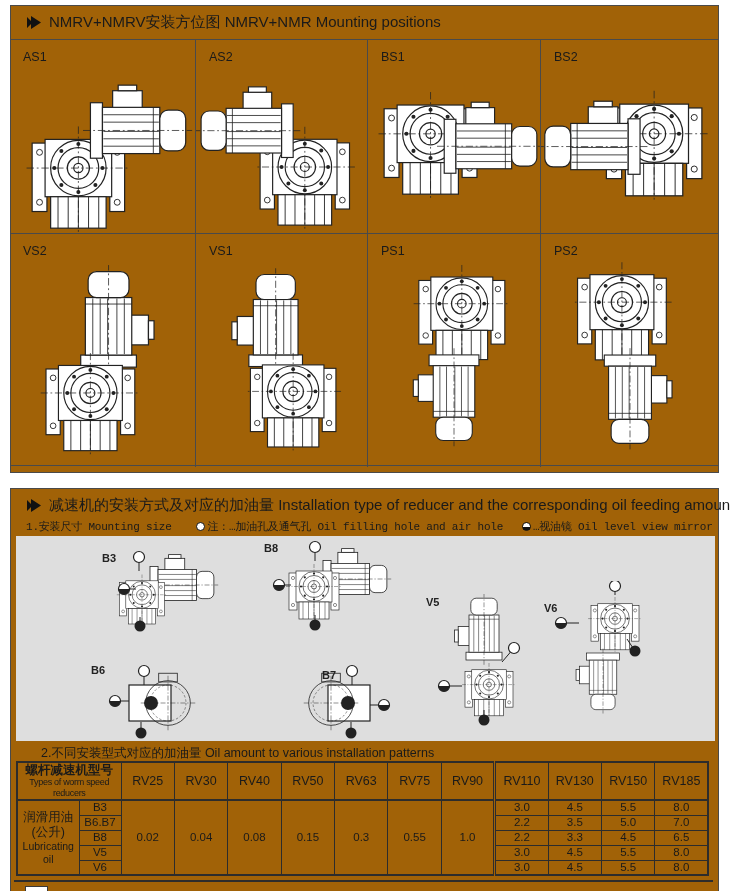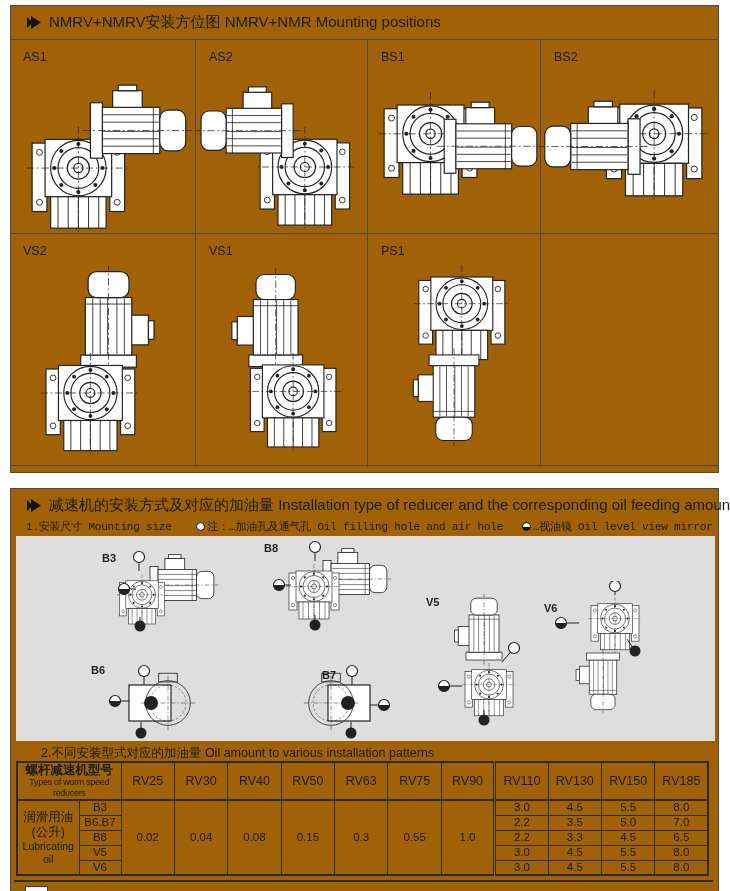--- a/index.html
+++ b/index.html
@@ -171,20 +171,29 @@
           </g>
         </svg>
       </div>
       <div class="cell">
         <span class="cell-label">PS1</span>
         <svg class="cellsvg" viewBox="0 0 176 231" preserveAspectRatio="xMidYMid meet">
           <use href="#g-gearbox" transform="translate(96,72) scale(0.88)"></use>
           <use href="#g-motor" transform="translate(88,120) scale(-1,1) rotate(90) scale(0.85)"></use>
         </svg>
       </div>
+      <div class="cell">
+        <span class="cell-label">PS2</span>
+        <svg class="cellsvg" viewBox="0 0 176 231" preserveAspectRatio="xMidYMid meet">
+          <g transform="translate(176,0) scale(-1,1)">
+            <use href="#g-gearbox" transform="translate(96,72) scale(0.88)"></use>
+            <use href="#g-motor" transform="translate(88,120) scale(-1,1) rotate(90) scale(0.85)"></use>
+          </g>
+        </svg>
+      </div>
     </div>
 </div>
 
 <div class="section" id="section2">
   <div class="sec-header">
     <span class="hdr-icon">
       <svg width="15" height="13" viewBox="0 0 15 13">
           <path d="M0 1 L5.5 6.5 L0 12 Z M4 0 L14 6.5 L4 13 Z" fill="#111"></path>
         </svg>
     </span>

